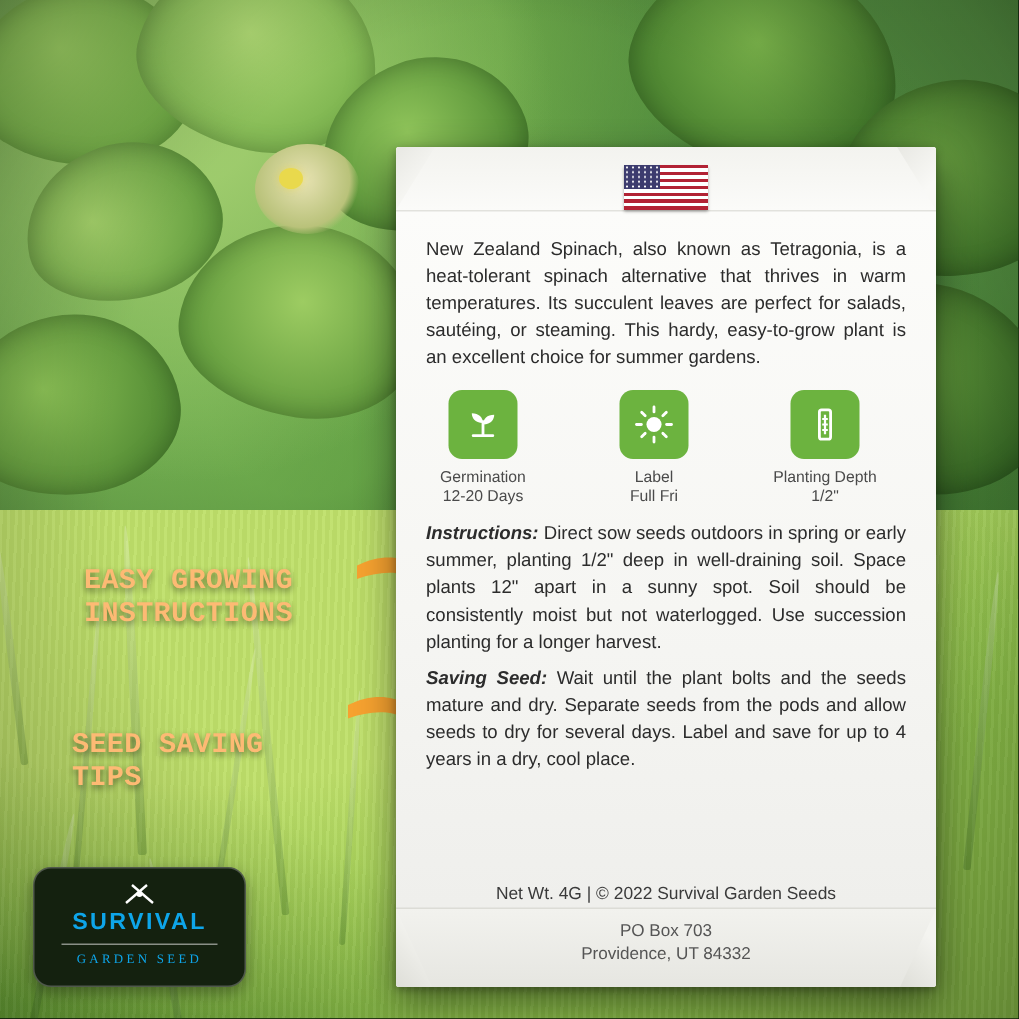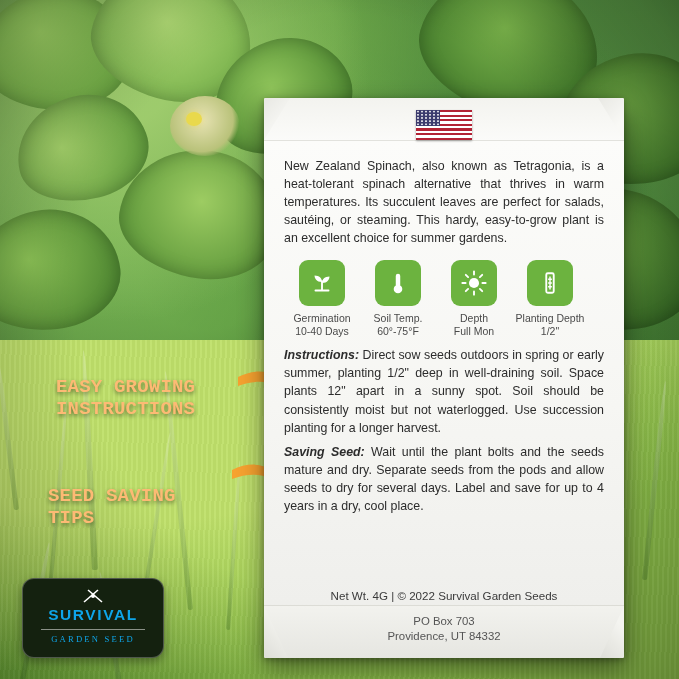--- a/index.html
+++ b/index.html
@@ -337,52 +337,42 @@
         <div class="icon-cell">
           <div class="hexbox">
             <svg viewBox="0 0 30 30" width="28" height="28">
               <path d="M15 22 V13" stroke="#fff" stroke-width="2" fill="none" stroke-linecap="round"></path>
               <path d="M15 14 C9 14, 7 10, 7 7 C12 7, 15 10, 15 14 Z" fill="#fff"></path>
               <path d="M15 15 C21 15, 23 11, 23 8 C18 8, 15 11, 15 15 Z" fill="#fff"></path>
               <path d="M8 23 H22" stroke="#fff" stroke-width="2" stroke-linecap="round"></path>
             </svg>
           </div>
           <div class="icon-cap">Germination</div>
-          <div class="icon-cap">10-40 Days</div>
+          <div class="icon-cap">12-20 Days</div>
         </div>
 
-        <div class="icon-cell">
-          <div class="hexbox">
-            <svg viewBox="0 0 30 30" width="28" height="28">
-              <rect x="12.6" y="5" width="4.8" height="14" rx="2.4" fill="#fff"></rect>
-              <circle cx="15" cy="21.5" r="4.6" fill="#fff"></circle>
-            </svg>
-          </div>
-          <div class="icon-cap">Soil Temp.</div>
-          <div class="icon-cap">60°-75°F</div>
-        </div>
 
         <div class="icon-cell">
           <div class="hexbox">
             <svg viewBox="0 0 30 30" width="28" height="28">
               <circle cx="15" cy="15" r="5.4" fill="#fff"></circle>
               <g stroke="#fff" stroke-width="2" stroke-linecap="round">
                 <path d="M15 2.5 V6"></path>
                   <path d="M15 24 V27.5"></path>
                 <path d="M2.5 15 H6"></path>
                   <path d="M24 15 H27.5"></path>
                 <path d="M6.2 6.2 L8.7 8.7"></path>
                   <path d="M21.3 21.3 L23.8 23.8"></path>
                 <path d="M23.8 6.2 L21.3 8.7"></path>
                   <path d="M8.7 21.3 L6.2 23.8"></path>
               </g>
             </svg>
           </div>
-          <div class="icon-cap">Depth</div>
-          <div class="icon-cap">Full Mon</div>
+          <div class="icon-cap">Label</div>
+          <div class="icon-cap">Full Fri</div>
         </div>
 
         <div class="icon-cell">
           <div class="hexbox">
             <svg viewBox="0 0 30 30" width="28" height="28">
               <rect x="11" y="4.5" width="8" height="21" rx="1.6" fill="none" stroke="#fff" stroke-width="2"></rect>
               <path d="M15 8 V22" stroke="#fff" stroke-width="1.6"></path>
               <path d="M13 11 H17 M13 15 H17 M13 19 H17" stroke="#fff" stroke-width="1.4"></path>
             </svg>
           </div>

